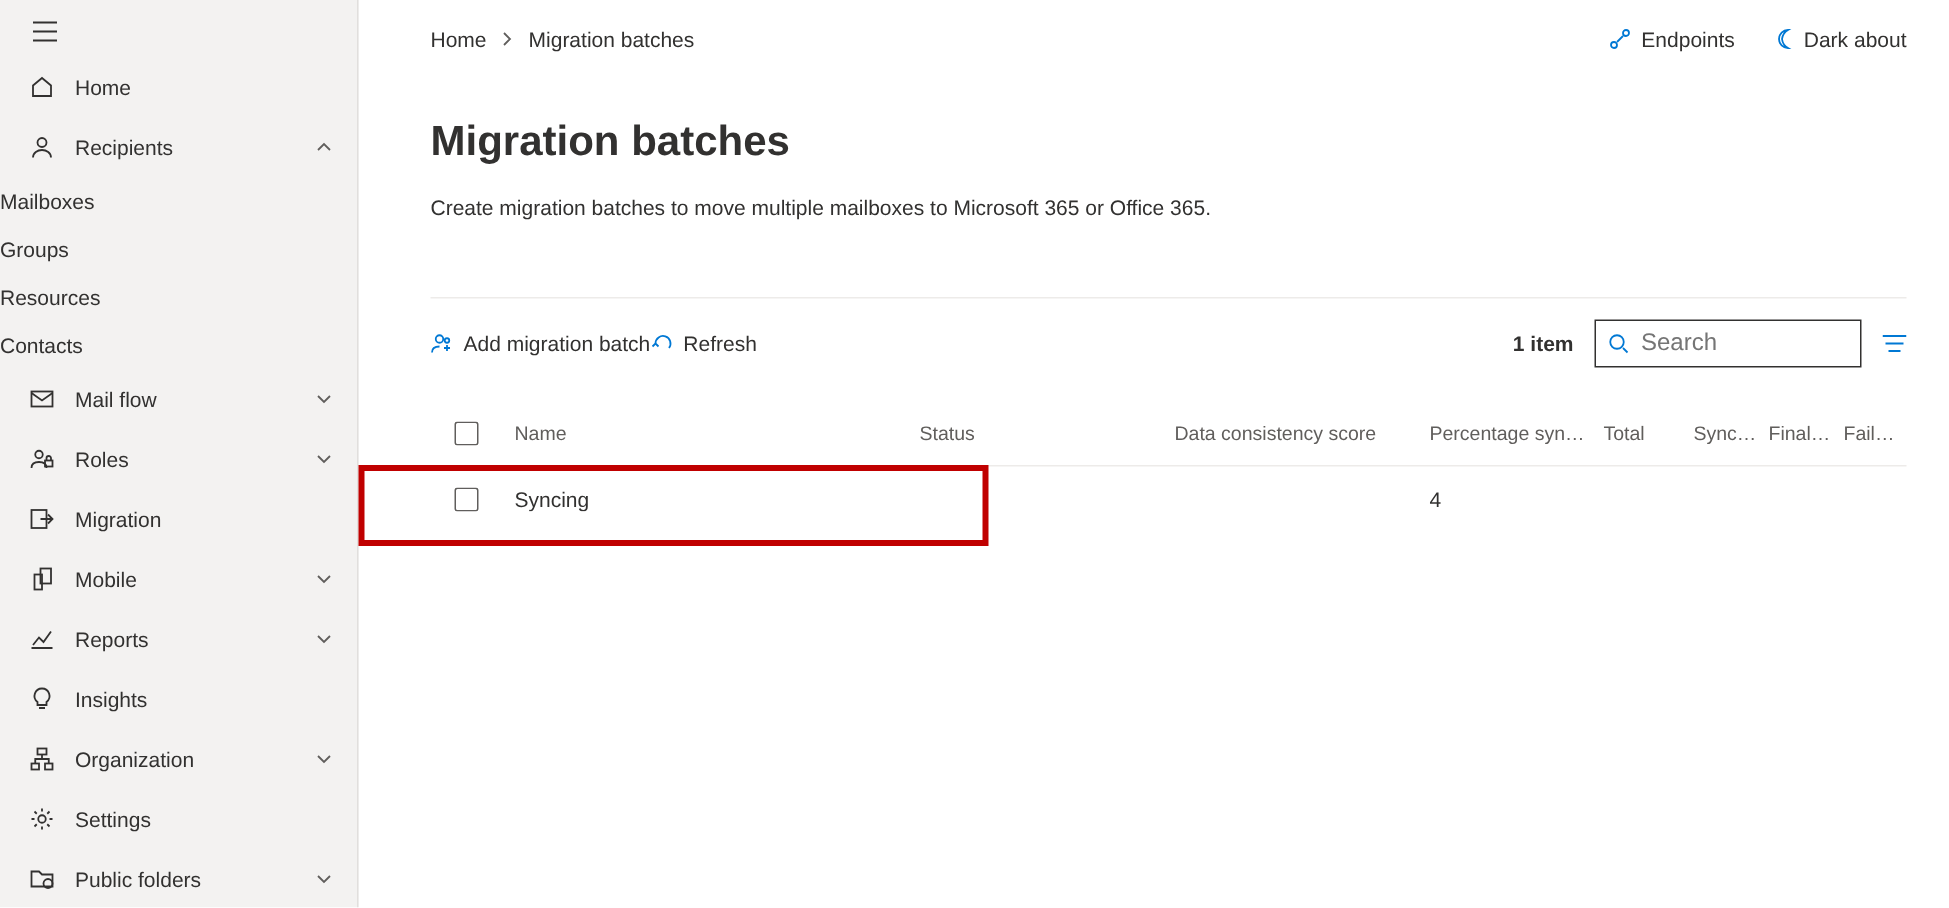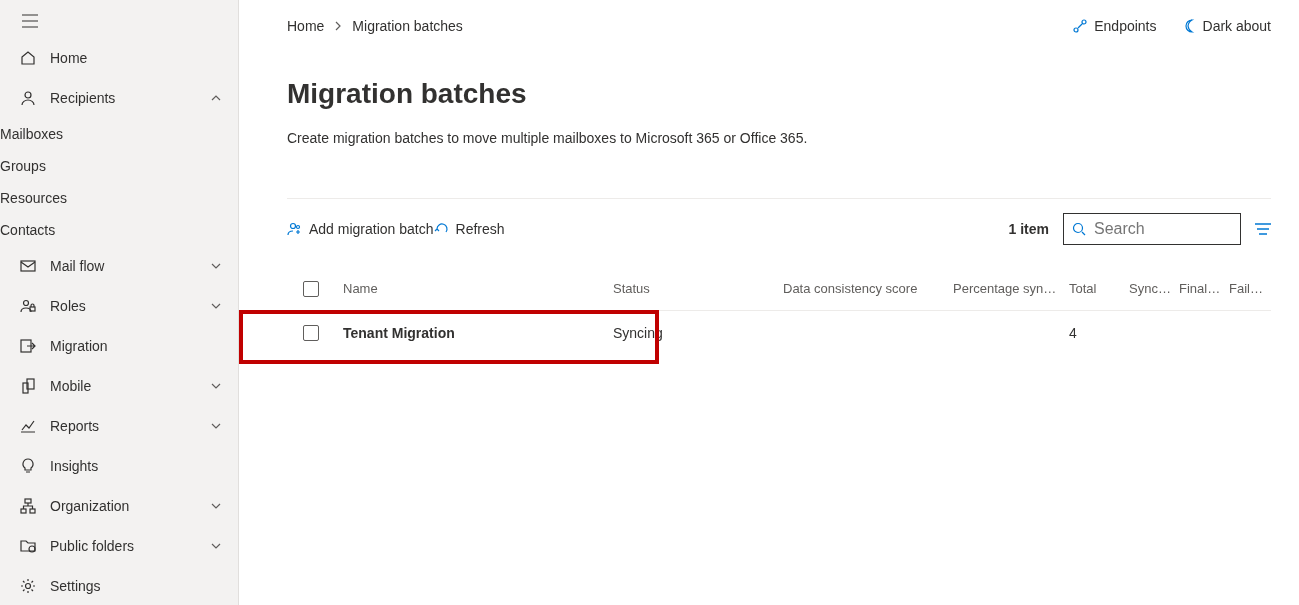--- a/index.html
+++ b/index.html
@@ -313,40 +313,40 @@
     <span class="chevron">
       <svg width="12" height="12" viewBox="0 0 12 12" fill="none" stroke="#605e5c" stroke-width="1.2">
           <path d="M2 4l4 4 4-4"></path>
         </svg>
     </span>
   </div>
 
   <div class="nav-item">
     <span class="nav-icon">
       <svg width="16" height="16" viewBox="0 0 16 16" fill="none" stroke="#323130" stroke-width="1.2">
+          <circle cx="8" cy="8" r="2.5"></circle>
+          <path d="M8 1v2M8 13v2M1 8h2M13 8h2M3 3l1.5 1.5M11.5 11.5L13 13M13 3l-1.5 1.5M4.5 11.5L3 13"></path>
+        </svg>
+    </span>
+    <span class="nav-label">Settings</span>
+  </div>
+
+  <div class="nav-item">
+    <span class="nav-icon">
+      <svg width="16" height="16" viewBox="0 0 16 16" fill="none" stroke="#323130" stroke-width="1.2">
           <path d="M1 3h5l2 2h7v8H1z"></path>
           <circle cx="12" cy="11" r="3"></circle>
         </svg>
     </span>
     <span class="nav-label">Public folders</span>
     <span class="chevron">
       <svg width="12" height="12" viewBox="0 0 12 12" fill="none" stroke="#605e5c" stroke-width="1.2">
           <path d="M2 4l4 4 4-4"></path>
         </svg>
     </span>
-  </div>
-
-  <div class="nav-item">
-    <span class="nav-icon">
-      <svg width="16" height="16" viewBox="0 0 16 16" fill="none" stroke="#323130" stroke-width="1.2">
-          <circle cx="8" cy="8" r="2.5"></circle>
-          <path d="M8 1v2M8 13v2M1 8h2M13 8h2M3 3l1.5 1.5M11.5 11.5L13 13M13 3l-1.5 1.5M4.5 11.5L3 13"></path>
-        </svg>
-    </span>
-    <span class="nav-label">Settings</span>
   </div>
 </div>
 
 <div class="main" style="position:relative;">
   <div class="breadcrumb">
     <span>Home</span>
     <span class="sep">
       <svg width="8" height="10" viewBox="0 0 8 10" fill="none" stroke="#605e5c" stroke-width="1.2">
           <path d="M2 1l4 4-4 4"></path>
         </svg>
@@ -431,21 +431,20 @@
       <div>Percentage synced</div>
       <div>Total</div>
       <div>Synced</div>
       <div>Finalized</div>
       <div>Failed</div>
     </div>
     <div class="table-row" style="position:relative;">
       <div class="check-cell">
           <div class="checkbox"></div>
         </div>
-      <div class="name-cell">Tenant Migration</div>
       <div>Syncing</div>
       <div></div>
       <div></div>
       <div>4</div>
       <div></div>
       <div></div>
       <div></div>
     </div>
   </div>
 

